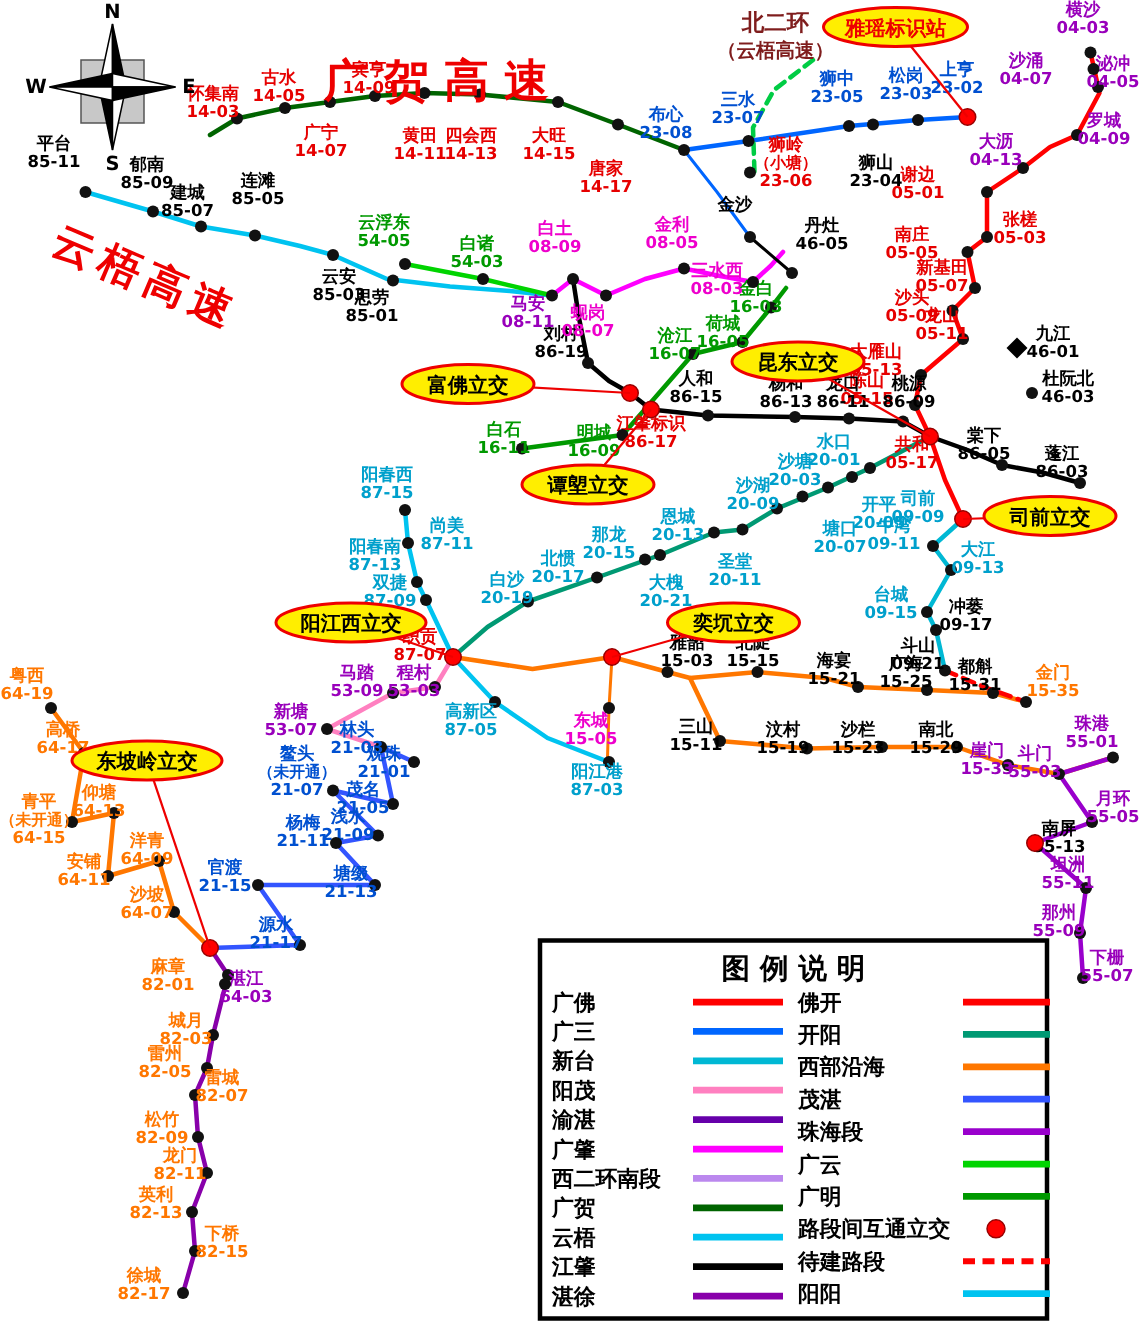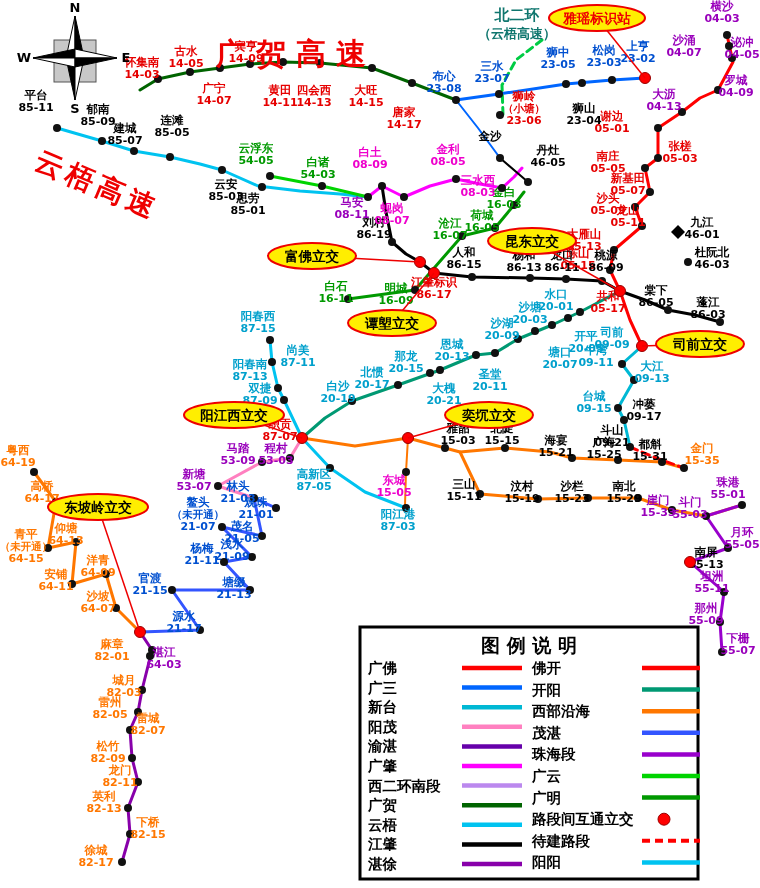--- a/index.html
+++ b/index.html
@@ -2,21 +2,21 @@
 <html><head>
 <meta charset="utf-8">
 <style>
   html,body{margin:0;padding:0;background:#ffffff;font-family:"DejaVu Sans","Liberation Sans",sans-serif;}
   #map-root{position:relative;width:760px;height:888px;background:#ffffff;overflow:hidden;}
   #map-svg{position:absolute;left:0;top:0;}
   svg text{font-family:"DejaVu Sans","Liberation Sans",sans-serif;}
   .big-title{position:absolute;font-weight:bold;color:#ee0000;white-space:nowrap;}
   #guanghe-title{left:216px;top:34px;font-size:30px;letter-spacing:10px;}
   #yunwu-title{left:44px;top:142px;font-size:28px;letter-spacing:5px;transform:rotate(23deg);transform-origin:left top;}
-  #ring-label{position:absolute;left:452px;top:6px;width:130px;text-align:center;color:#0f766e;font-weight:bold;}
+  #ring-label{position:absolute;left:452px;top:6px;width:130px;text-align:center;color:#7f1d1d;font-weight:bold;}
   #ring-label .l1{font-size:15px;}
   #ring-label .l2{font-size:13px;}
 </style>
 </head>
 <body>
 
 <div id="map-root">
   <svg id="map-svg" width="760" height="888" viewBox="0 0 760 888">
       <polyline points="57,128 102,141 134,151 170,157 200,164 222,170 258,186 300,191 340,194 368,197" fill="none" stroke="#00c3f0" stroke-width="3" stroke-linejoin="round" stroke-linecap="round"></polyline>
       <polyline points="270,176 322,186 368,197" fill="none" stroke="#00d400" stroke-width="3" stroke-linejoin="round" stroke-linecap="round"></polyline>

